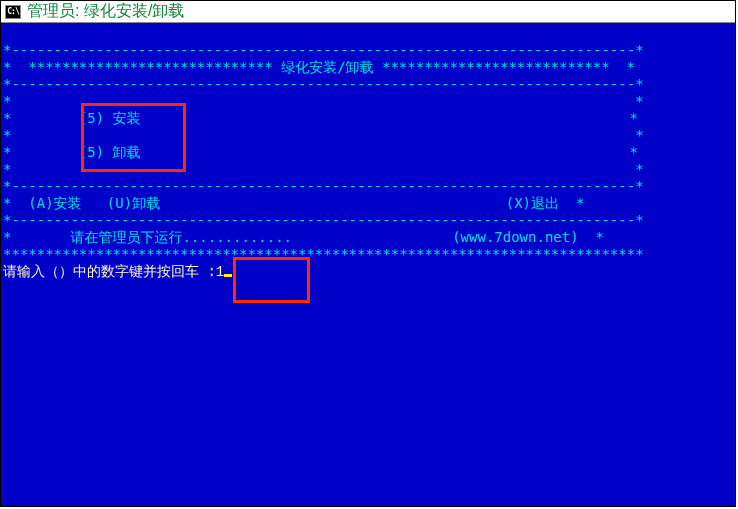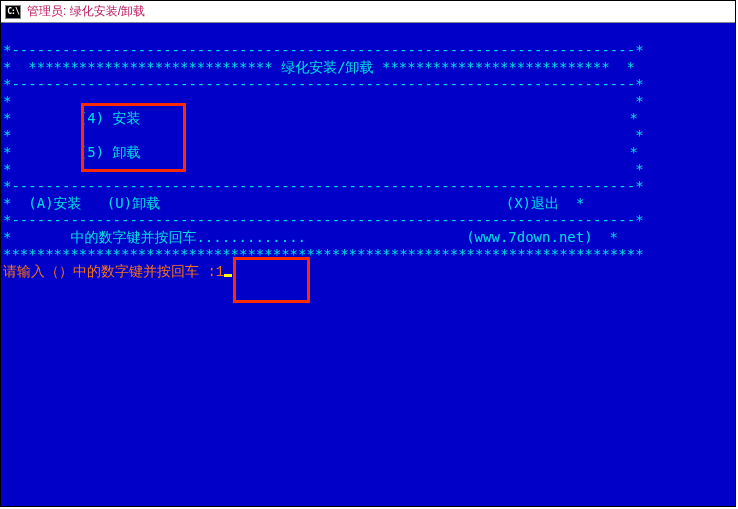--- a/index.html
+++ b/index.html
@@ -36,38 +36,38 @@
       align-items: center;
       justify-content: center;
       color: #fff;
       font-size: 8px;
       font-family: monospace;
       font-weight: bold;
       letter-spacing: -1px;
       border: 1px solid #888;
     }
     .titlebar-text {
-      color: #be185d;
-      font-size: 12px;
+      color: #15803d;
+      font-size: 16px;
       font-family: "Microsoft YaHei", "SimSun", sans-serif;
     }
     .console {
       background: #0000c8;
       width: 100%;
       height: calc(100% - 22px);
       padding: 2px 2px;
       font-family: "NSimSun", "SimSun", monospace;
       font-size: 14px;
       line-height: 17px;
       color: #00e0e0;
       overflow: hidden;
       white-space: pre;
       position: relative;
     }
-    .yellow { color: #f97316; font-family: Liberation Mono, monospace; }
+    .yellow { color: #fef9c3; font-family: Liberation Mono, monospace; }
     .cursor {
       display: inline-block;
       width: 8px;
       height: 3px;
       background: #ffff00;
       vertical-align: baseline;
       margin-bottom: -1px;
     }
     .hl-box {
       position: absolute;
@@ -83,26 +83,26 @@
 <div class="window">
   <div class="titlebar">
     <div class="titlebar-icon">C:\</div>
     <div class="titlebar-text">管理员:  绿化安装/卸载</div>
   </div>
   <div class="console">
 <span>*--------------------------------------------------------------------------*</span>
 <span>*  ***************************** 绿化安装/卸载 ***************************  *</span>
 <span>*--------------------------------------------------------------------------*</span>
 <span>*                                                                          *</span>
-<span>*        (4) 安装                                                          *</span>
+<span>*        (5) 安装                                                          *</span>
 <span>*                                                                          *</span>
 <span>*        (5) 卸载                                                          *</span>
 <span>*                                                                          *</span>
 <span>*--------------------------------------------------------------------------*</span>
 <span>*  (A)安装   (U)卸载</span>                                         <span>(X)退出  *</span>
 <span>*--------------------------------------------------------------------------*</span>
-<span>*       中的数字键并按回车.............</span>                   <span>(www.7down.net)  *</span>
+<span>*       请在管理员下运行.............</span>                   <span>(www.7down.net)  *</span>
 <span>****************************************************************************</span>
 <span class="yellow">请输入（）中的数字键并按回车</span> <span class="yellow">:</span><span class="yellow">1</span><span class="cursor"></span>
     <div class="hl-box hl1"></div>
     <div class="hl-box hl2"></div>
   </div>
 </div>
 
 </body></html>

